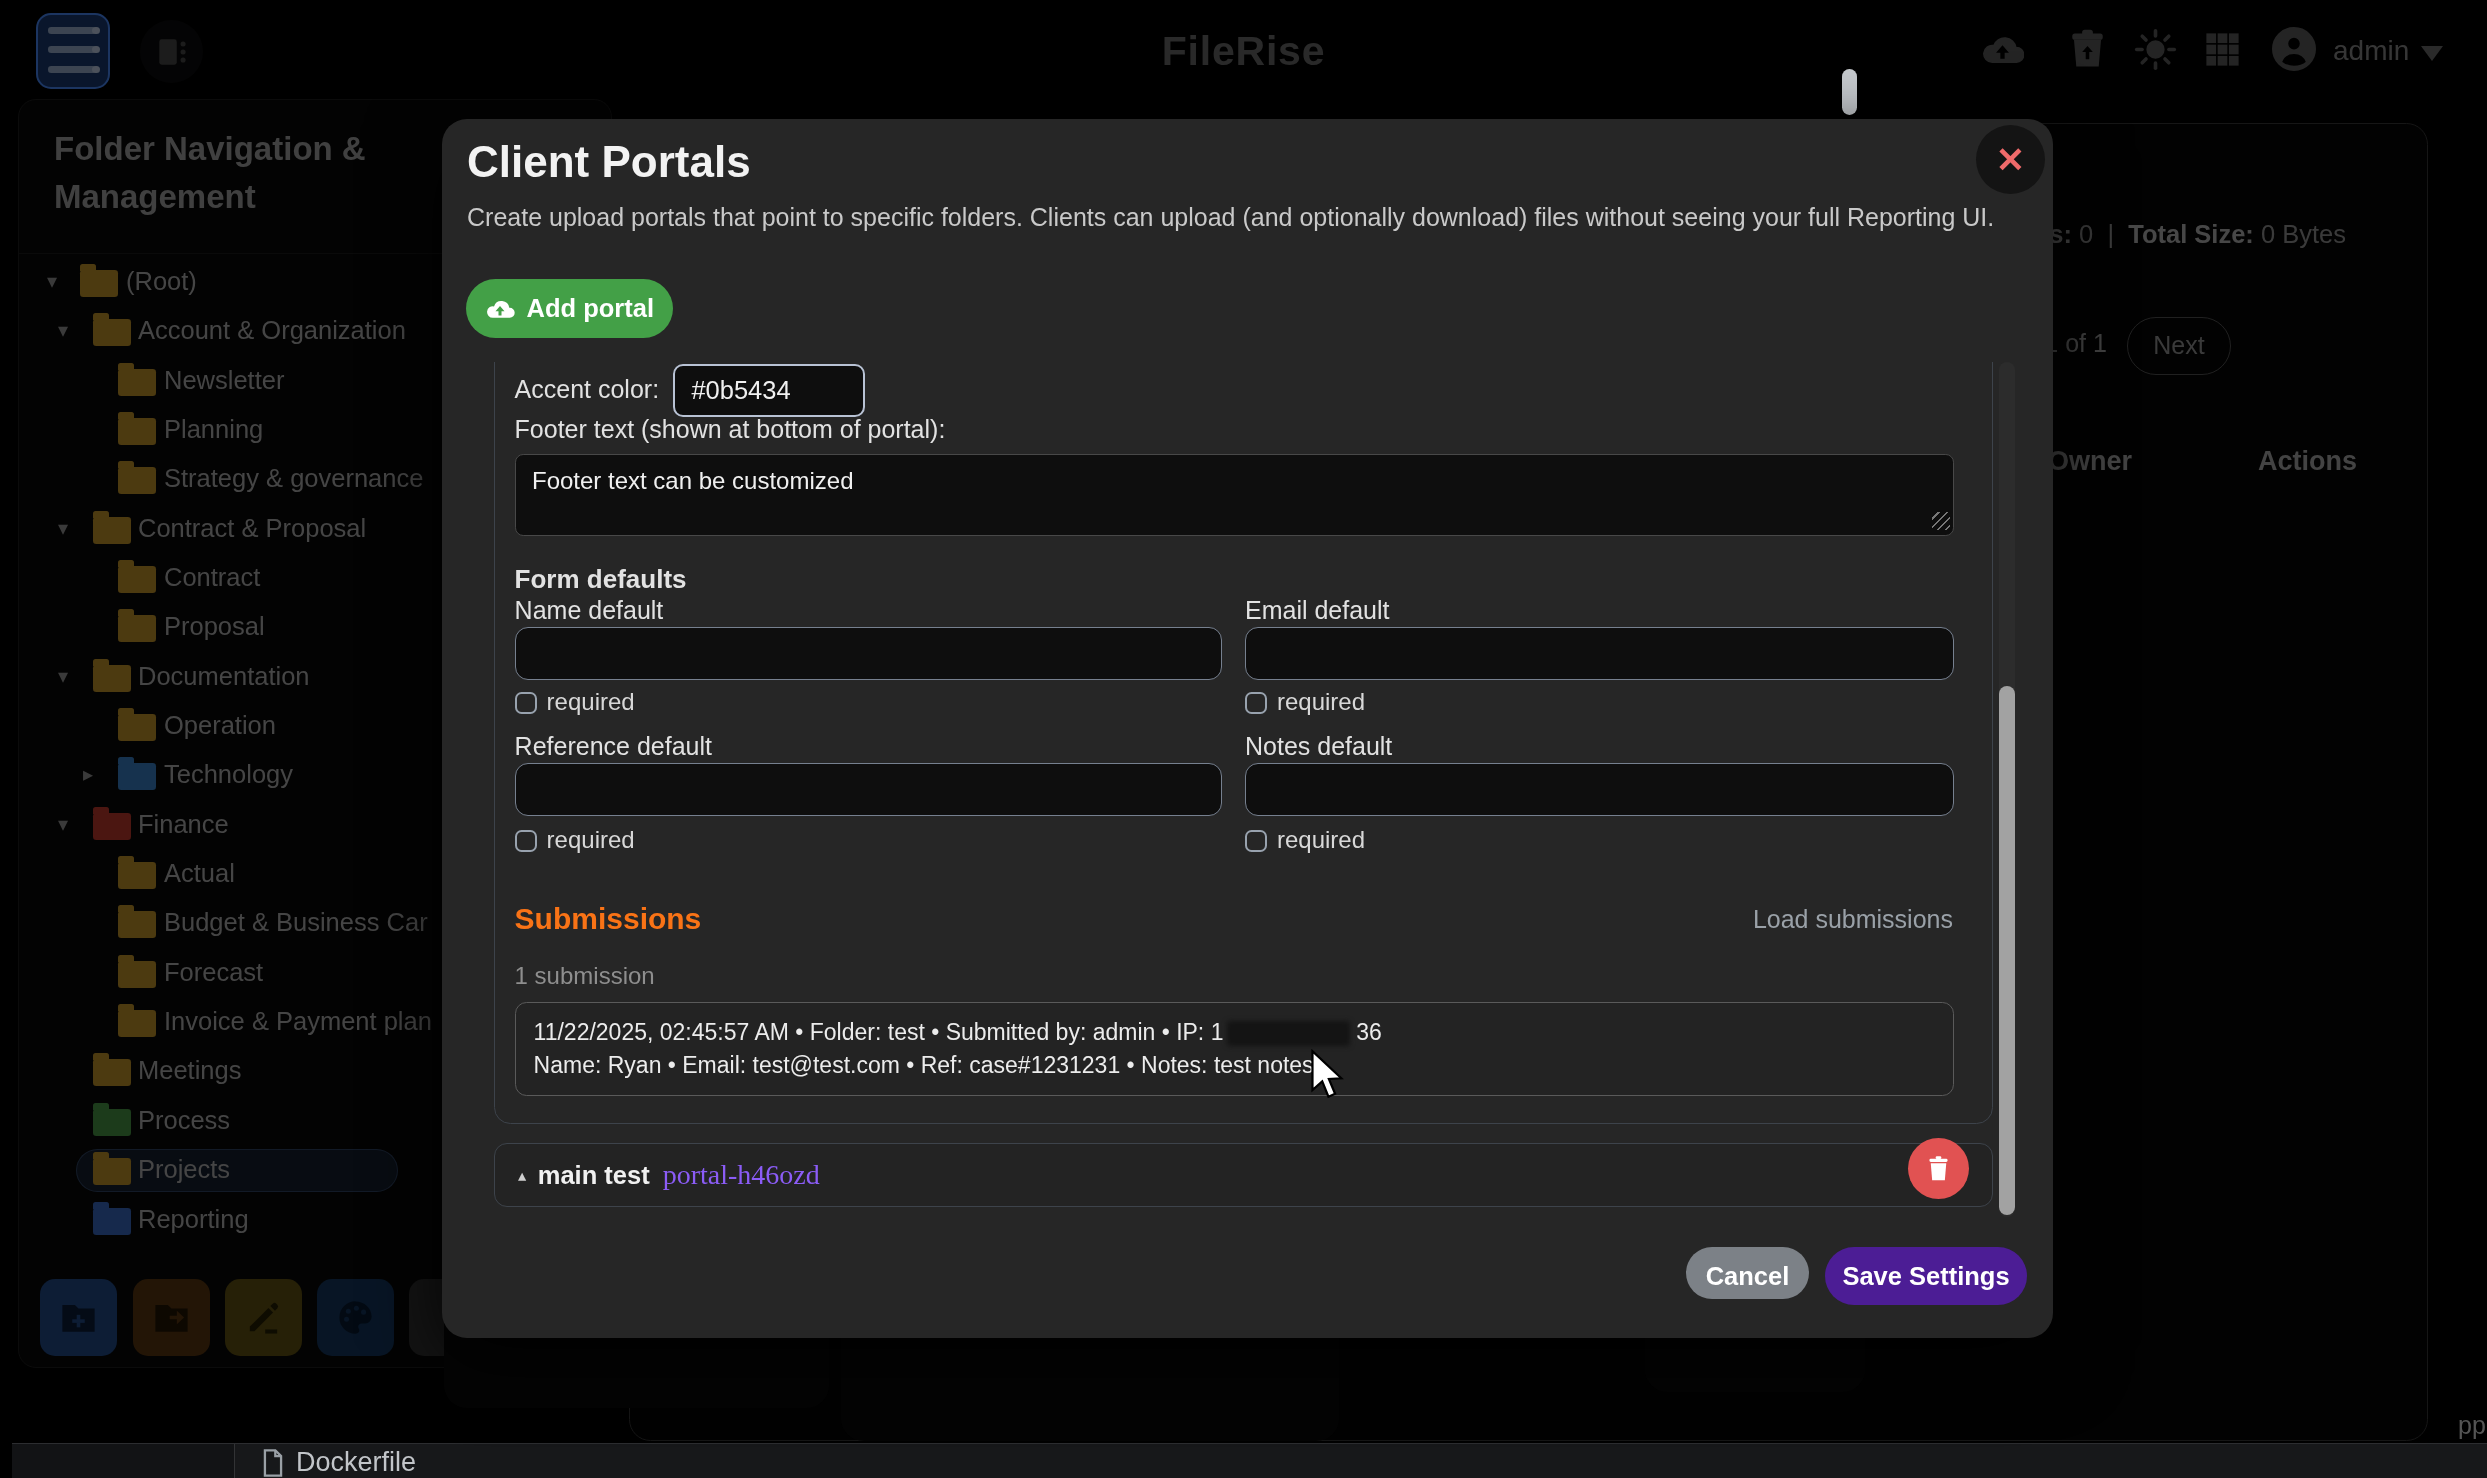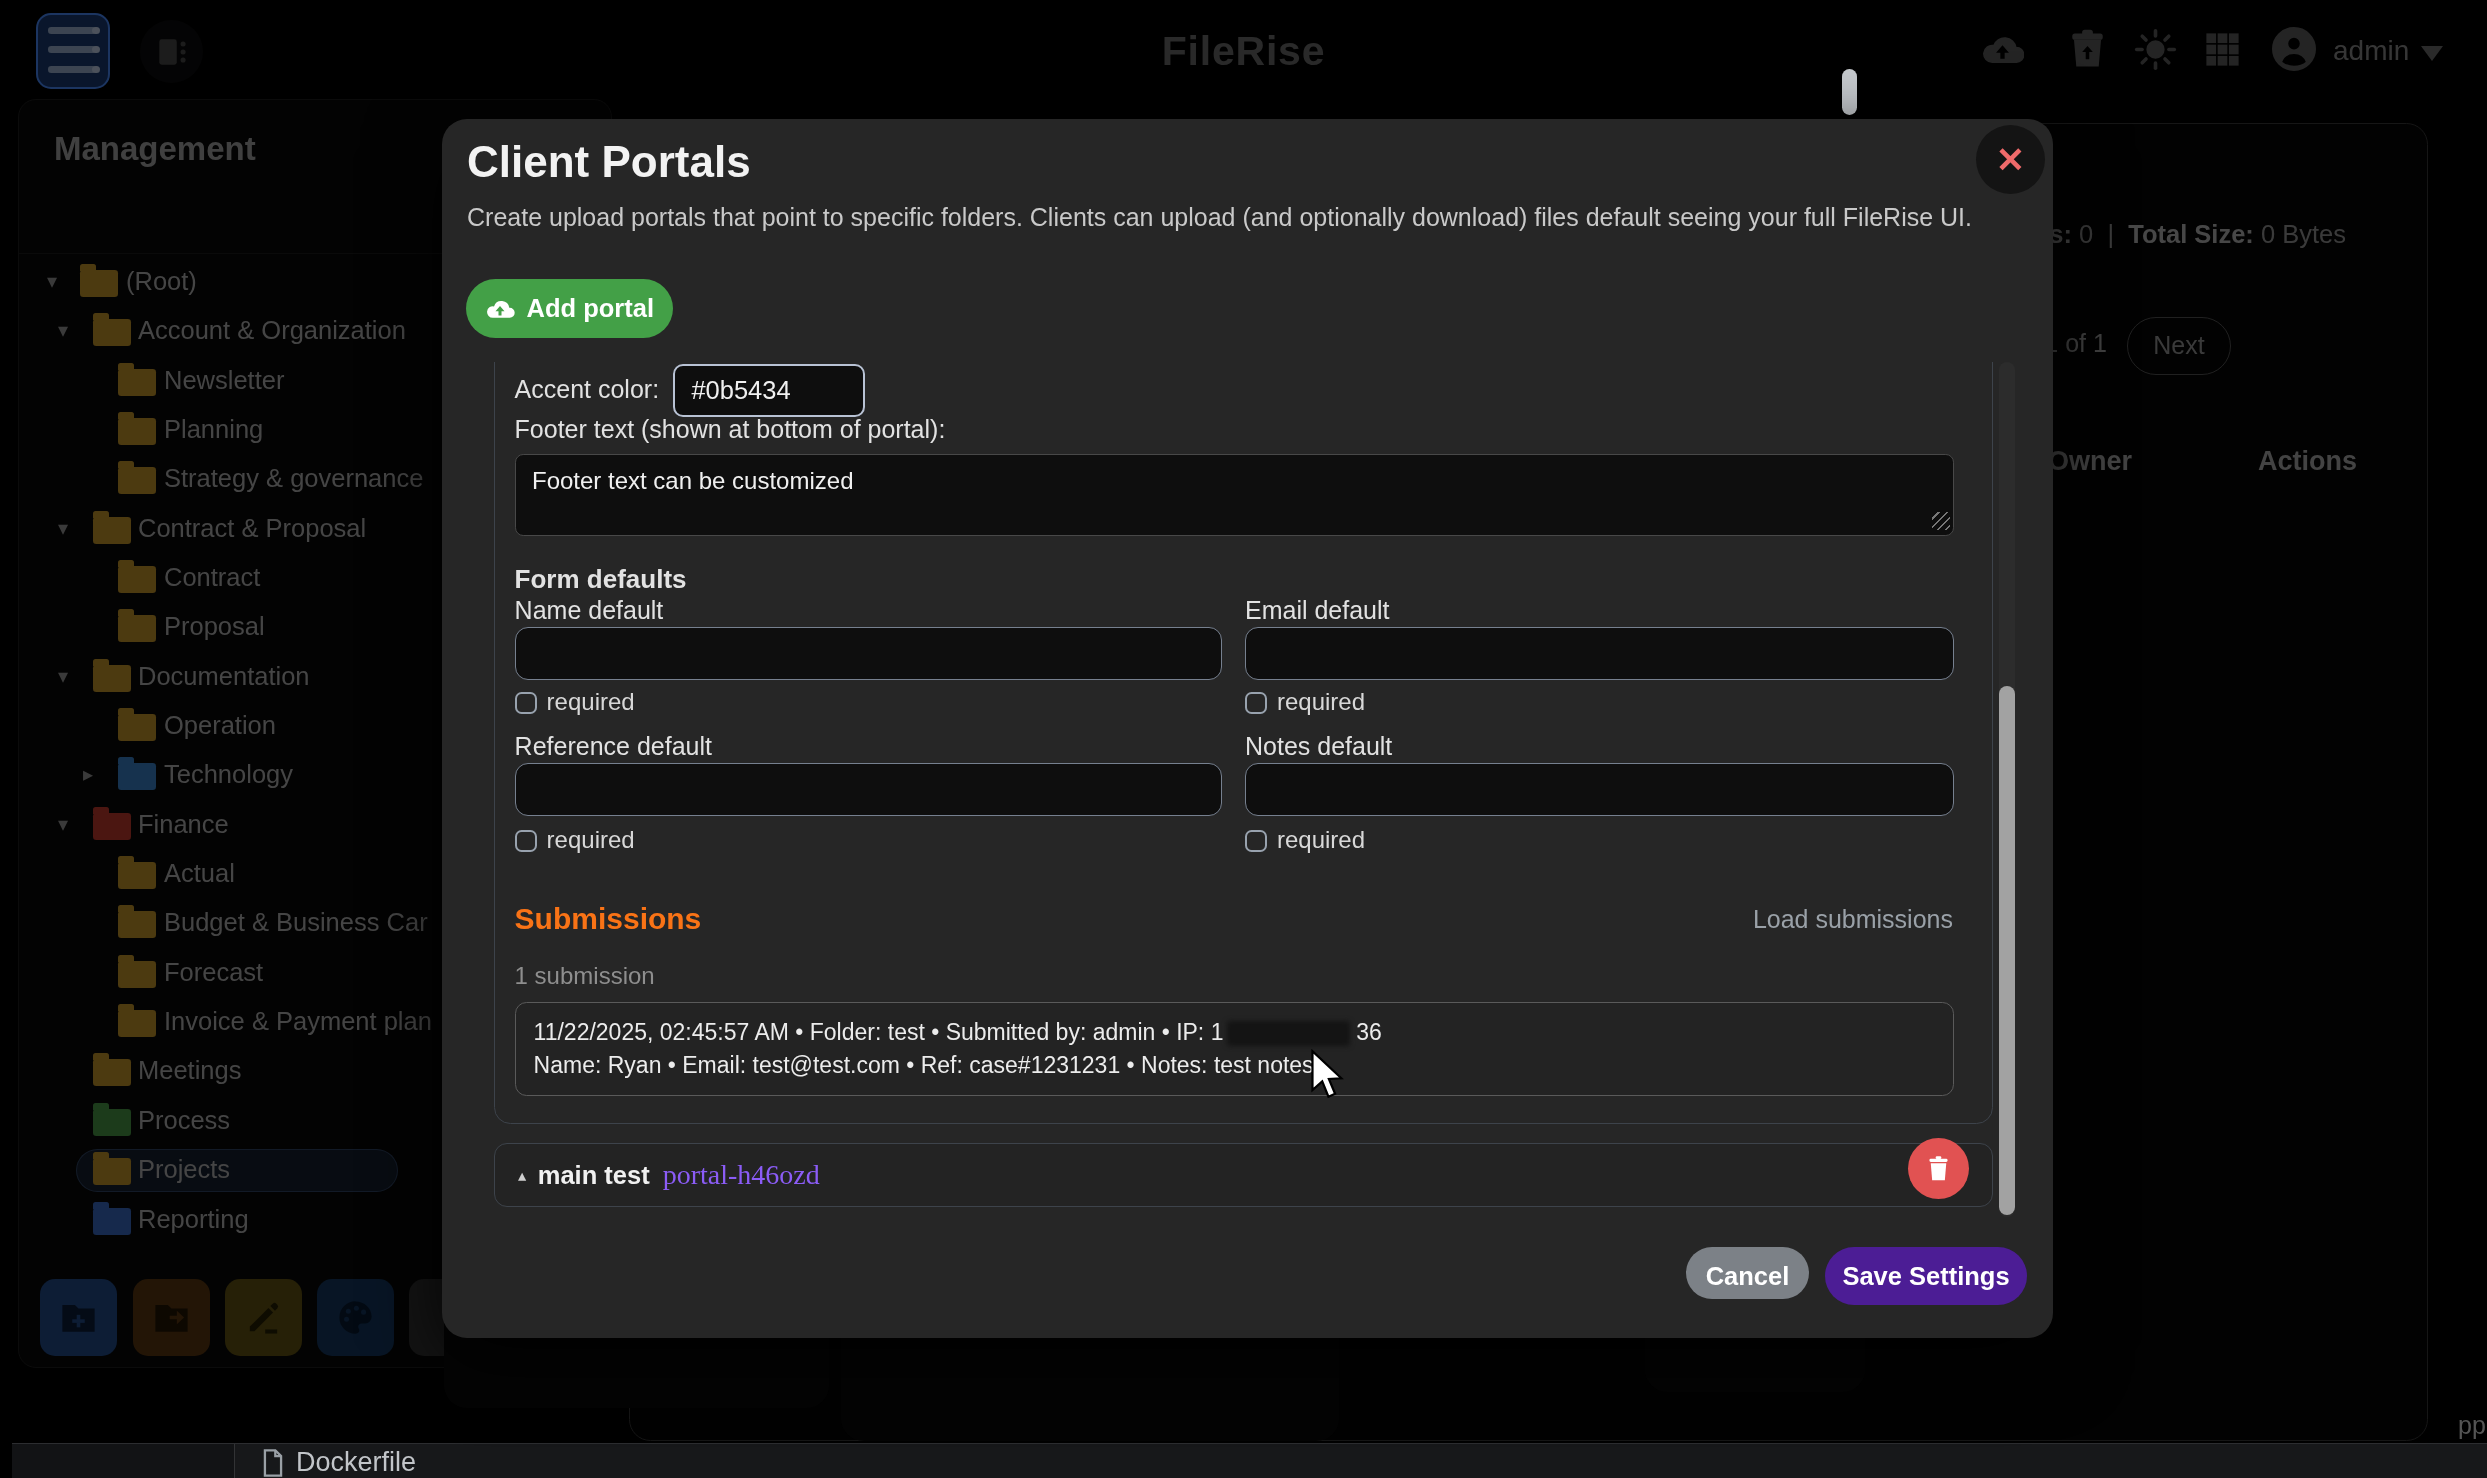--- a/index.html
+++ b/index.html
@@ -151,20 +151,21 @@
     <circle cx="12" cy="12" r="10.5"></circle>
     <circle cx="12" cy="9.3" r="3.4" fill="#020202"></circle>
       <path d="M5.5 18.6c1-3 3.5-4.6 6.5-4.6s5.5 1.6 6.5 4.6a10.4 10.4 0 0 1-13 0z" fill="#020202"></path>
   </svg>
   <div class="abs" id="admin-label">admin</div>
   <div class="abs" id="admin-caret"></div>
 </div>
 
 <div class="abs" id="sidebar-card">
   <div class="abs" id="sb-heading">
+    <div>Folder Navigation &amp;</div>
       <div>Management</div>
   </div>
   <div class="abs" id="sb-div"></div>
   <div id="tree">
       <div class="trow" style="top: 158px;">
         <span class="caret" style="left: 28px;">▾</span>
         <span class="folder" style="left: 61px; background: rgb(201, 153, 43);"></span>
         <span class="lbl" style="left: 107px;">(Root)</span>
       </div>
       <div class="trow" style="top: 207px;">
@@ -316,21 +317,21 @@
   <svg id="file-ico" width="28" height="30" viewBox="0 0 24 26">
     <path d="M5 2h9l5 5v17H5z" fill="none" stroke="#9aa0a6" stroke-width="2"></path>
     <path d="M14 2v5h5" fill="none" stroke="#9aa0a6" stroke-width="2"></path>
   </svg>
   <span id="bottom-file">Dockerfile</span>
 </div>
 
 <div class="abs" id="modal">
   <div class="abs" id="modal-close">✕</div>
   <div class="abs" id="modal-title">Client Portals</div>
-  <div class="abs" id="modal-sub">Create upload portals that point to specific folders. Clients can upload (and optionally download) files default seeing your full FileRise UI.</div>
+  <div class="abs" id="modal-sub">Create upload portals that point to specific folders. Clients can upload (and optionally download) files without seeing your full Reporting UI.</div>
 
   <div class="abs" id="add-portal">
     <svg width="30" height="30" viewBox="0 0 24 24" fill="#fff">
       <path d="M6.3 19a4.6 4.6 0 1 1 .9-9.1A6.3 6.3 0 0 1 19.4 11h.3a4 4 0 0 1 .1 8z"></path>
       <path d="M12 9.6l3.6 4.2h-2.4v3.4h-2.4v-3.4H8.4z" fill="#43a047" stroke="none"></path>
     </svg>
     <span>Add portal</span>
   </div>
 
   <div class="abs" id="scrollwrap">

